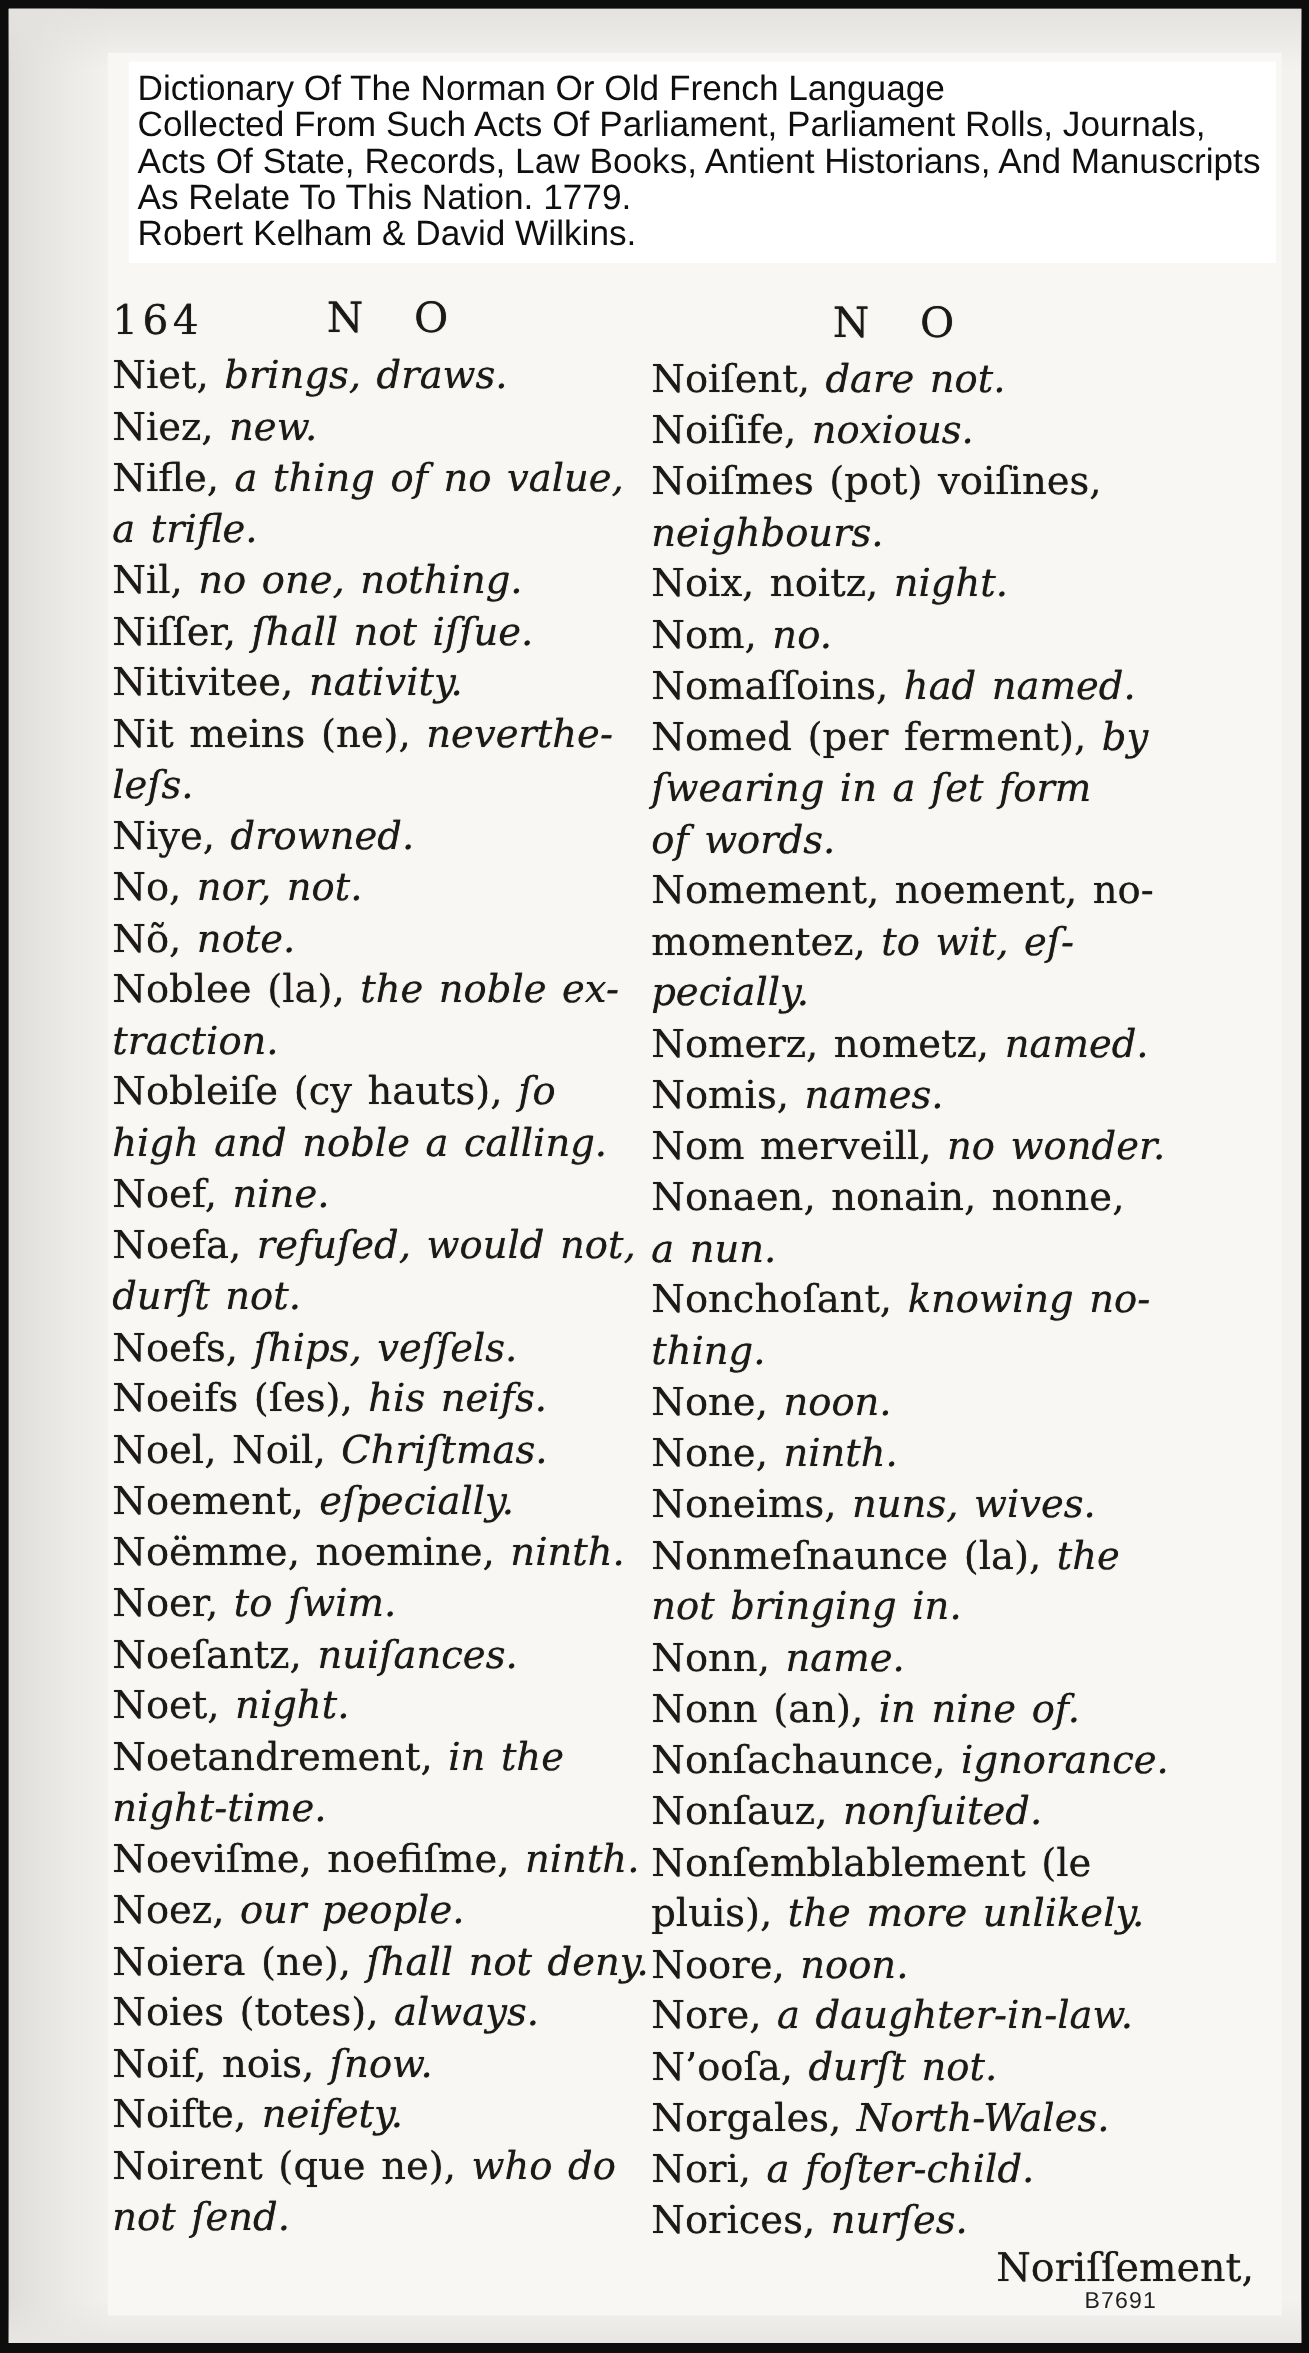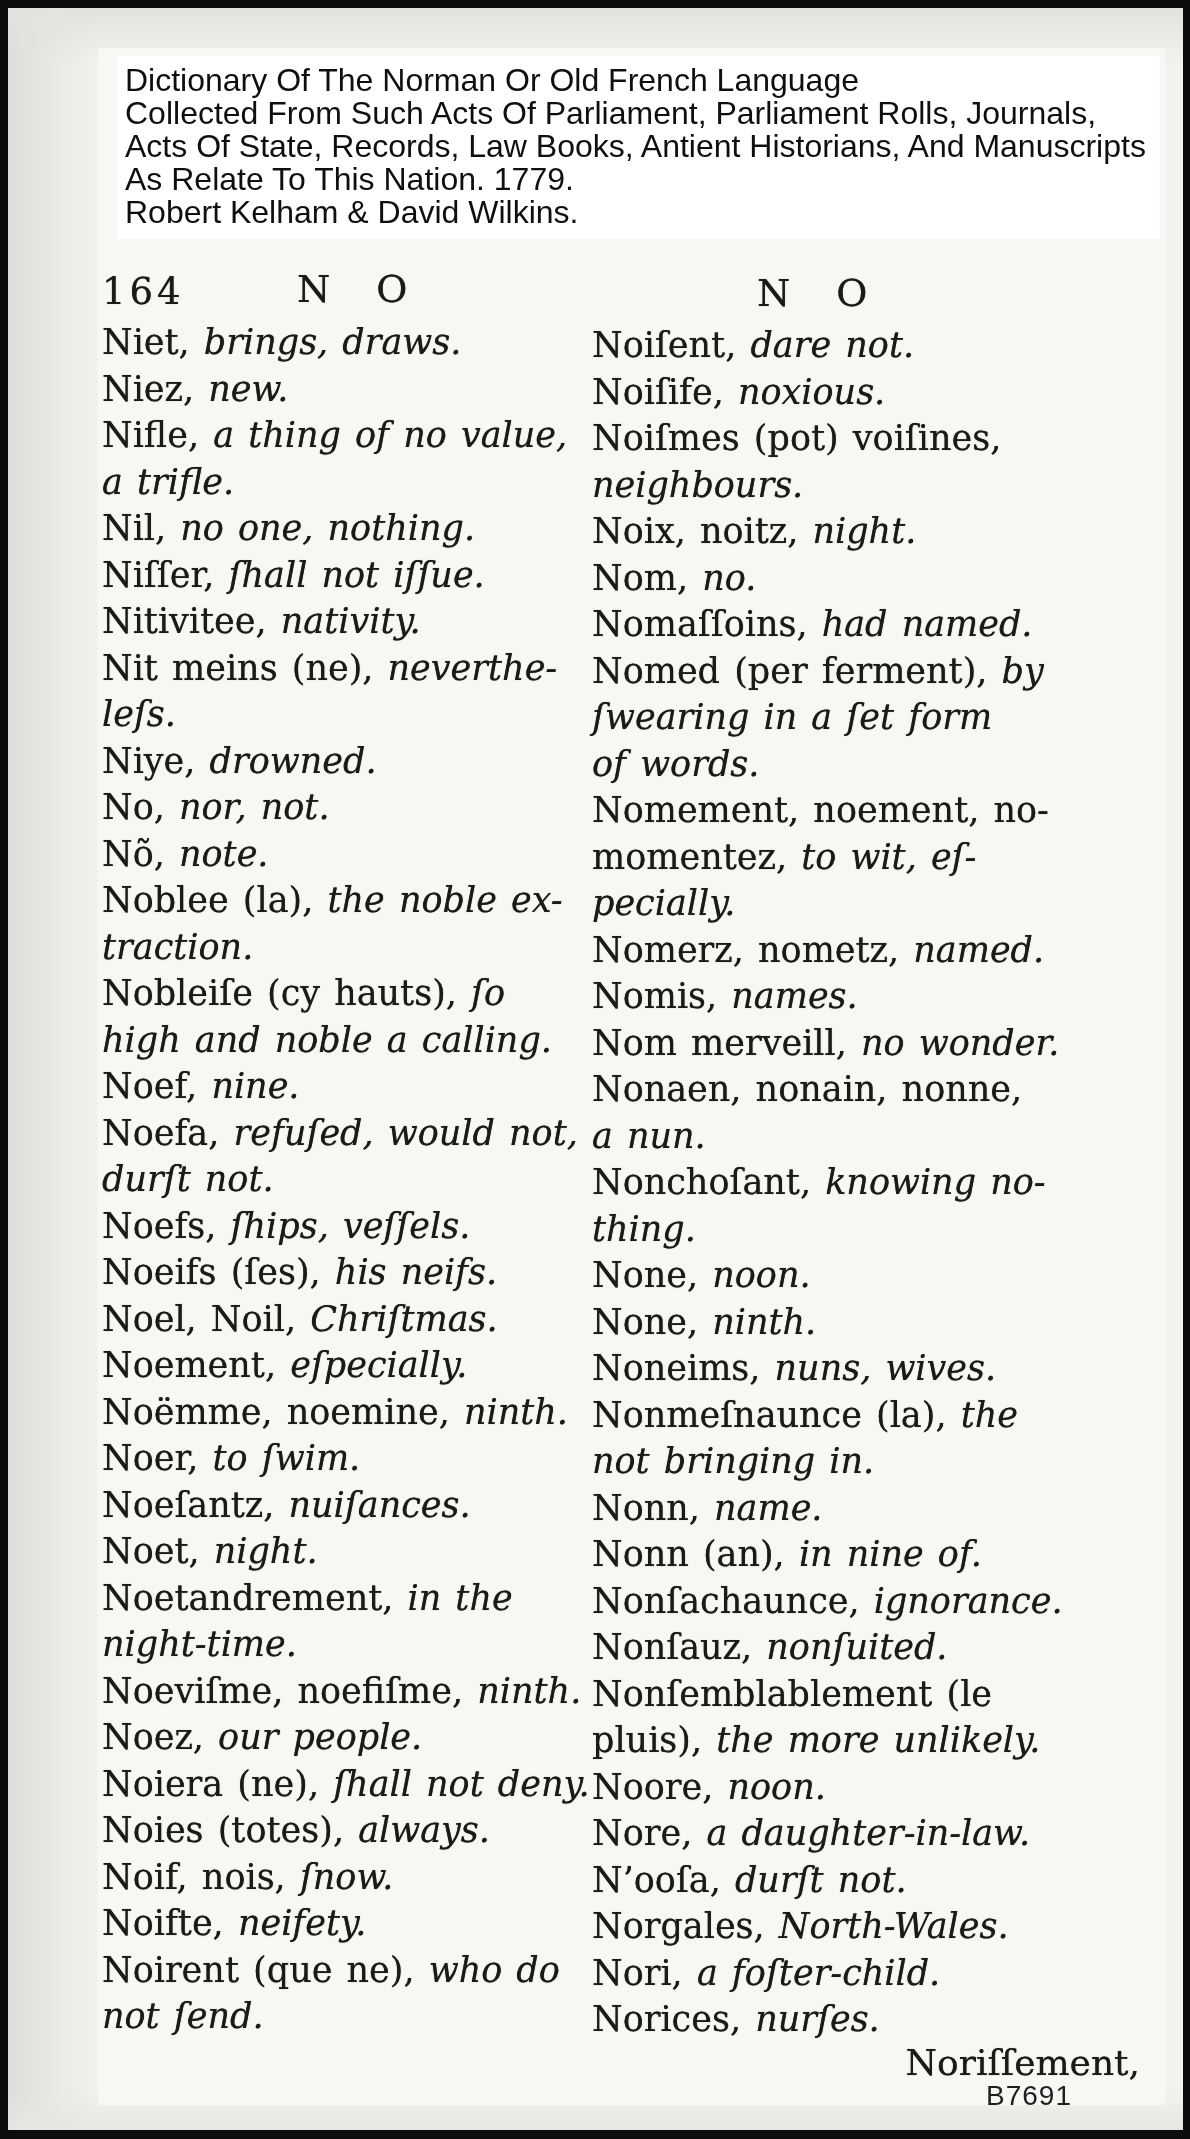--- a/index.html
+++ b/index.html
@@ -42,21 +42,21 @@
   .line{padding-left:82px;text-indent:-82px;word-spacing:3px;white-space:nowrap;}
   .line .it{font-style:italic;}
 
   #catchword{
     position:absolute;left:592px;top:2022px;width:548px;
     text-align:right;font-size:36px;
   }
   #plate-id{
     position:absolute;left:986px;top:2080px;
     font-family:"Liberation Sans",sans-serif;
-    font-size:28px;color:#1f1f1f;letter-spacing:1px;
+    font-size:21px;color:#1f1f1f;letter-spacing:1px;
   }
 </style>
 </head>
 <body>
 
 <div id="screenshot">
   <div id="scan">
     <div class="edge-left"></div>
     <div class="edge-top"></div>
     <div class="edge-bottom"></div>

